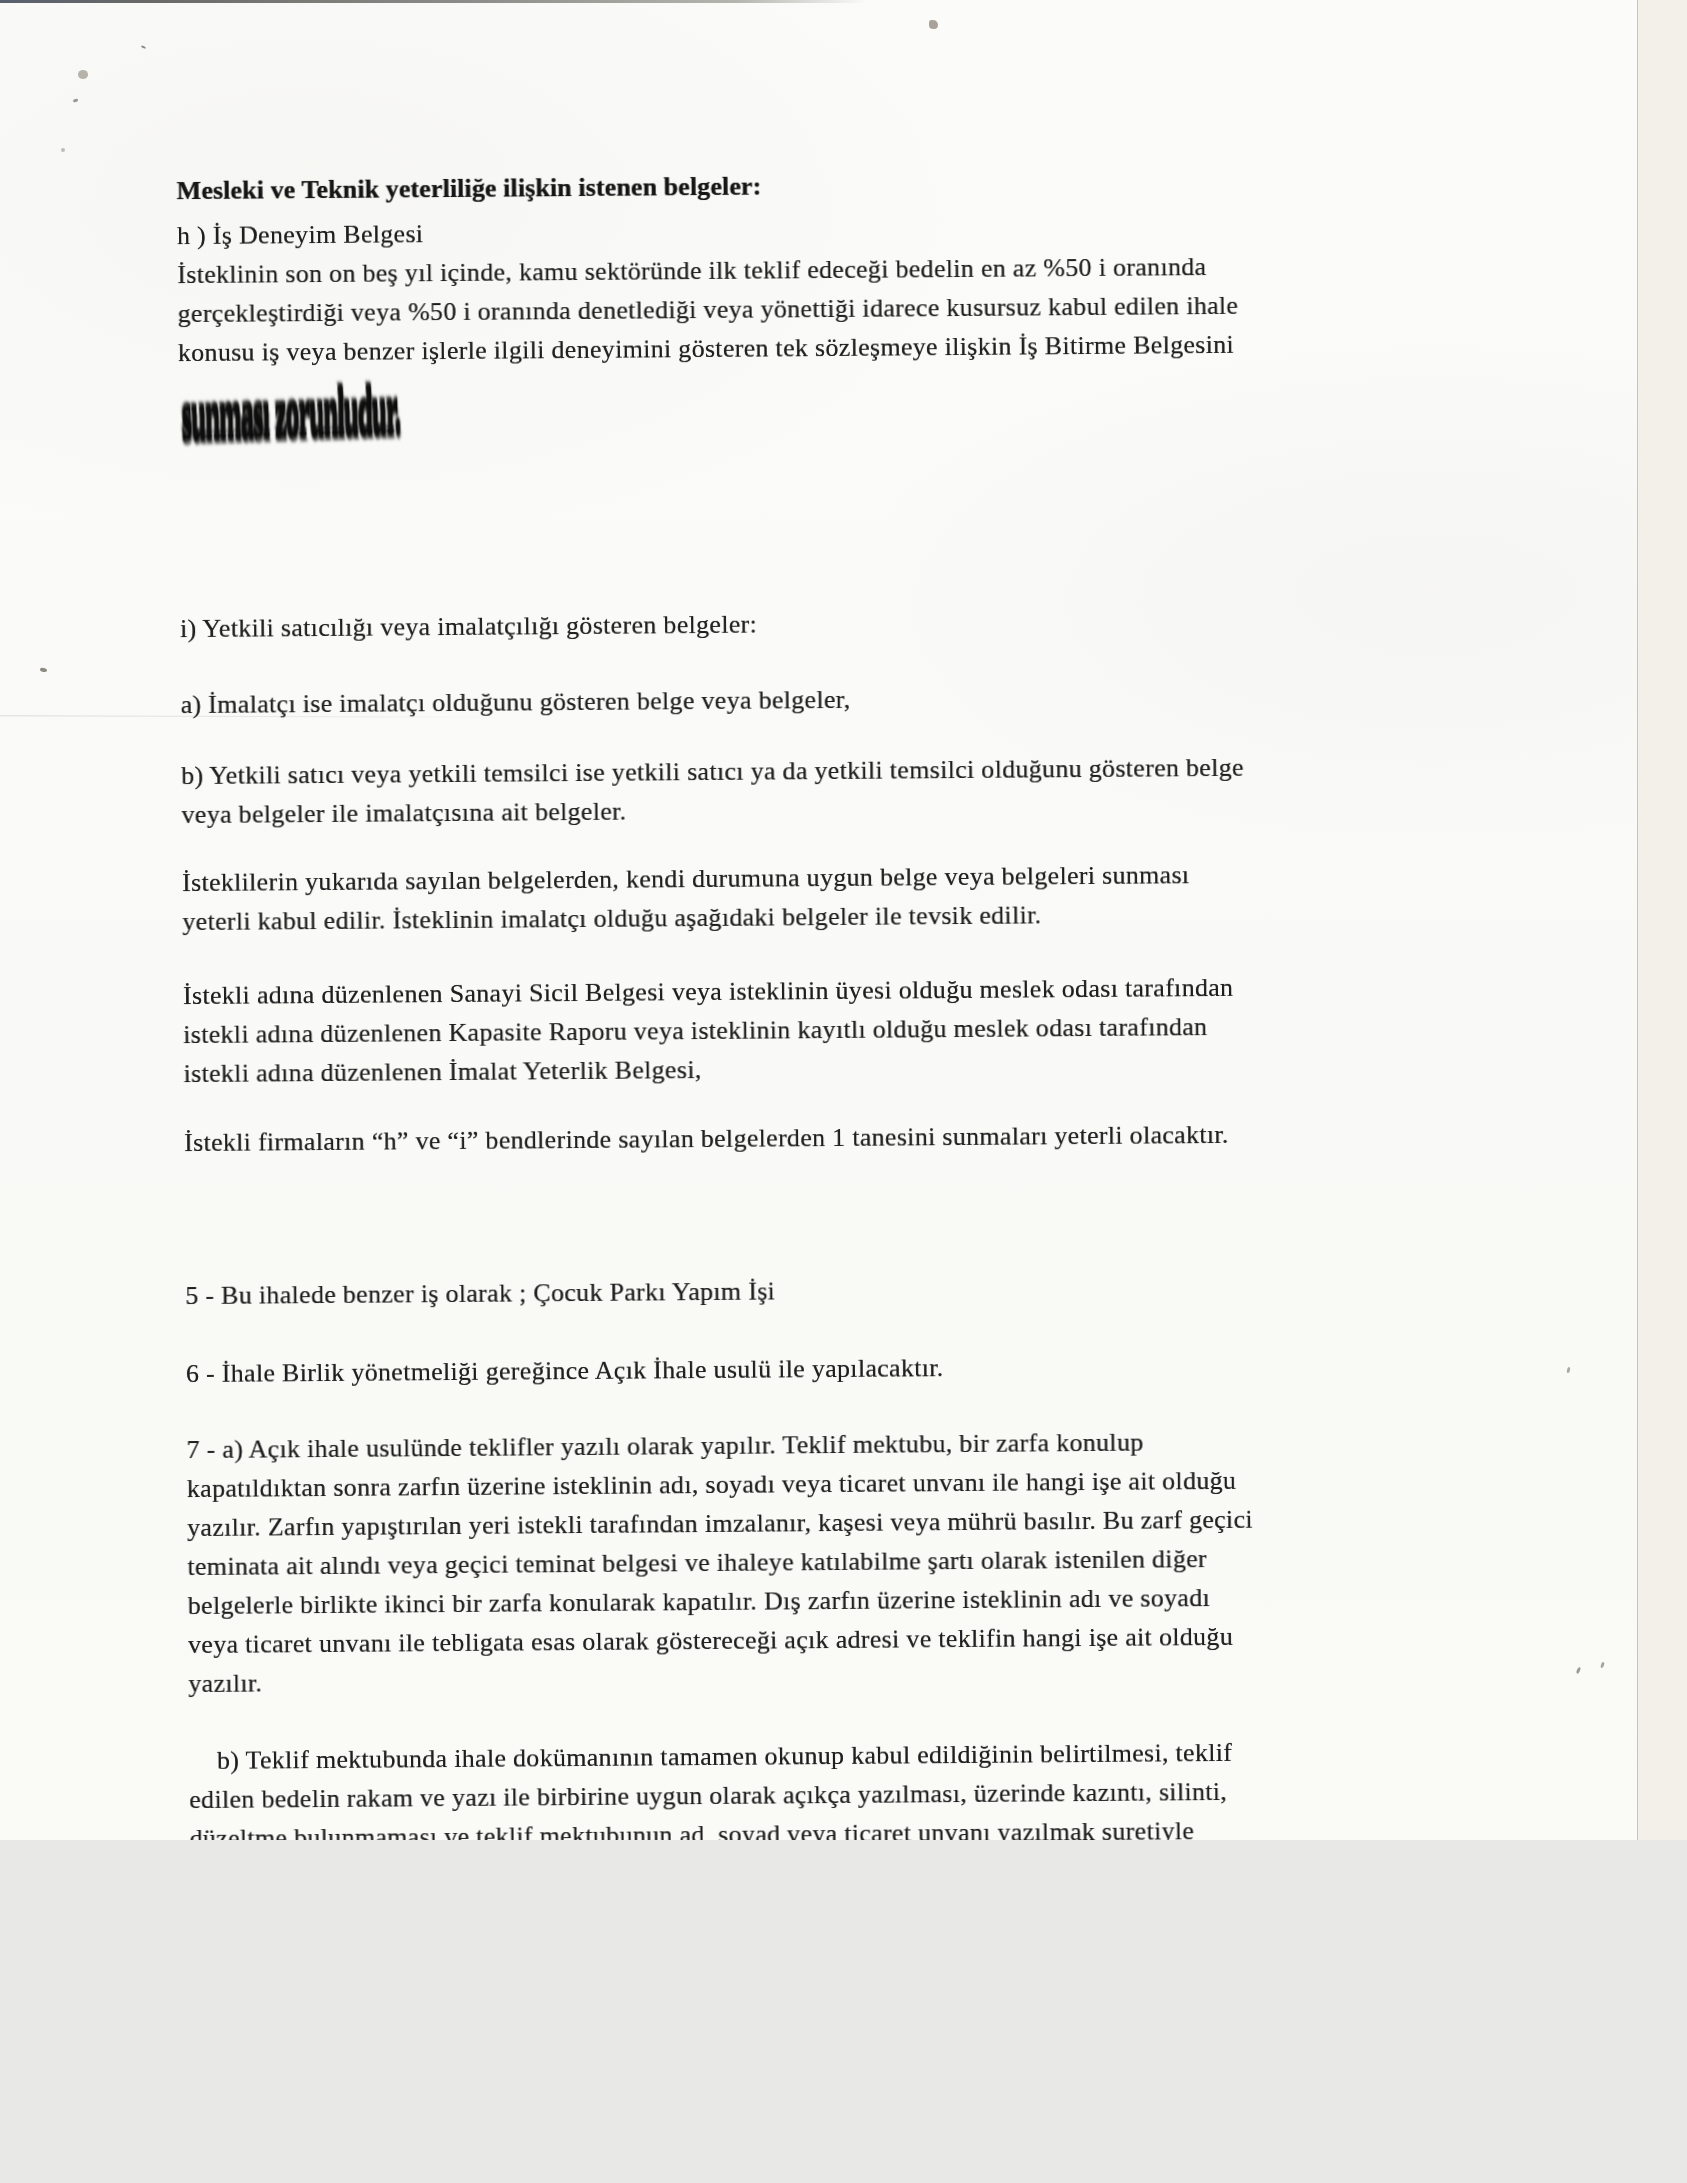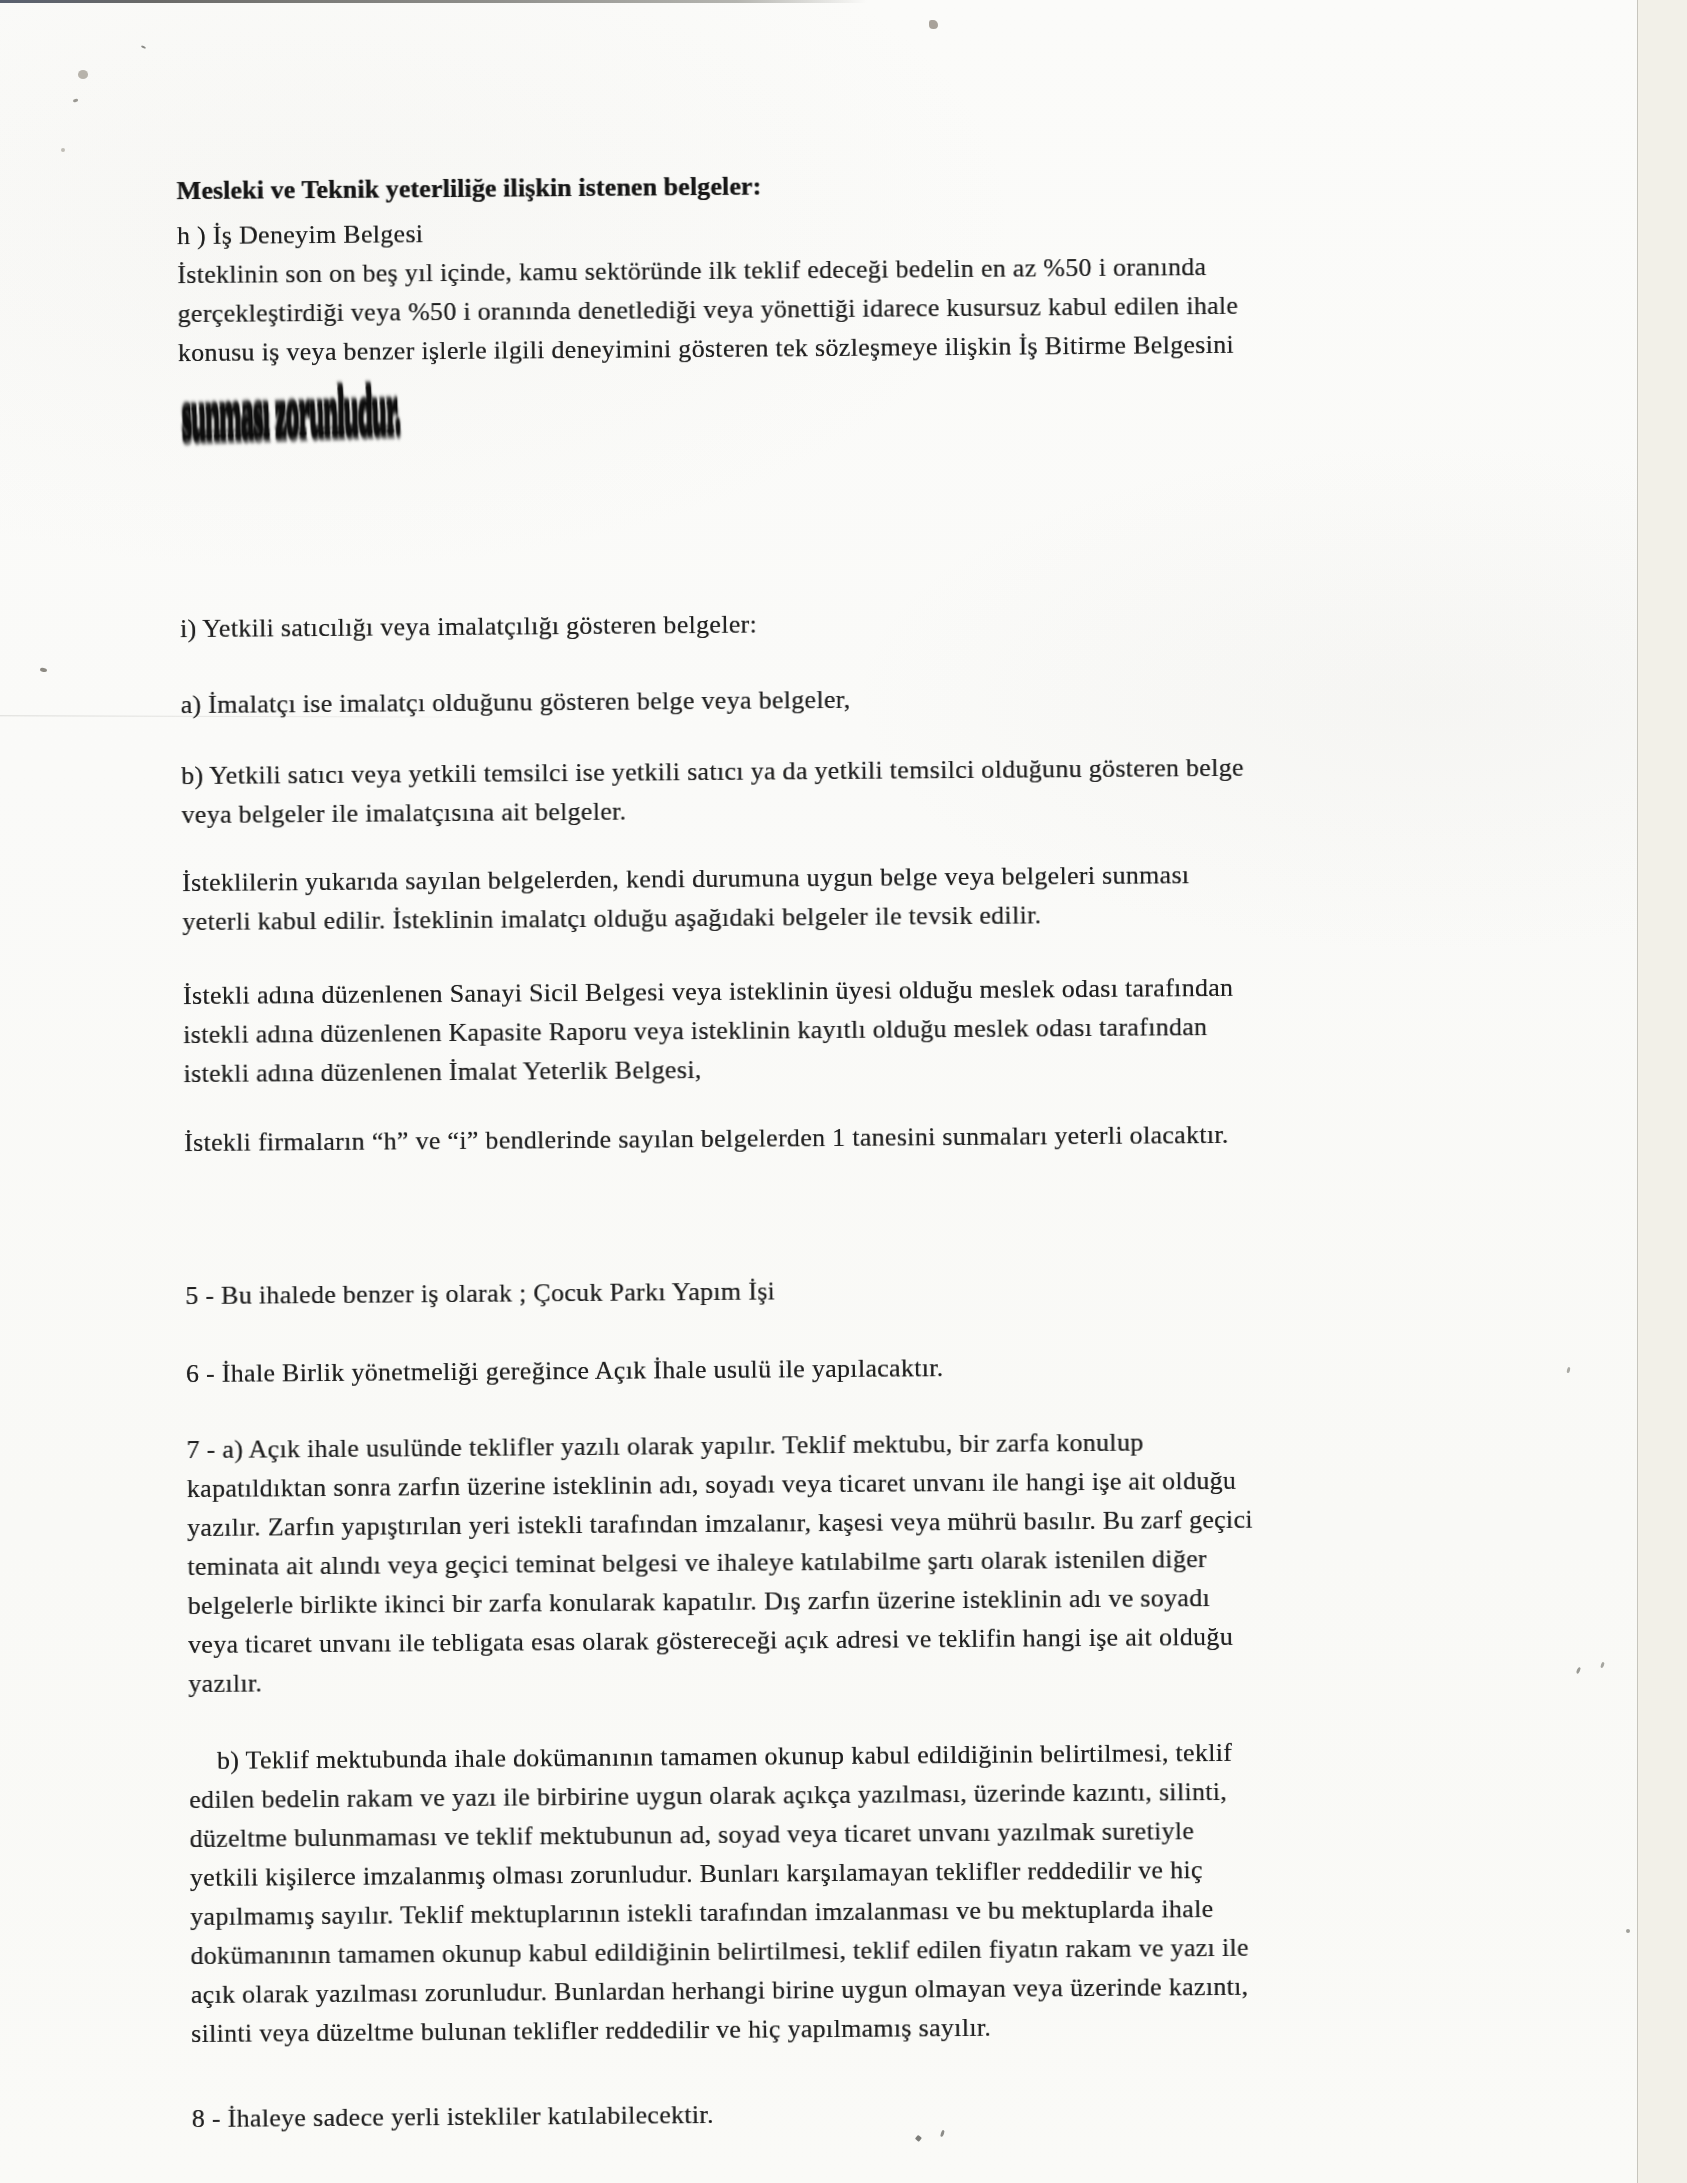--- a/index.html
+++ b/index.html
@@ -1,18 +1,18 @@
 <!DOCTYPE html>
 <html style="font-size:10.6px"><head>
 <meta charset="utf-8">
 <style>
   html,body{margin:0;padding:0;background:#e8e8e6;}
   .page{
     position:relative;
-    width:1687px;height:2183px;
+    width:1687px;height:1840px;
     background:
       radial-gradient(1191px 595px at 18% 10%, rgba(210,208,200,0.10), rgba(0,0,0,0) 60%),
       radial-gradient(1059px 463px at 85% 32%, rgba(205,203,196,0.10), rgba(0,0,0,0) 55%),
       linear-gradient(180deg,#fbfbf9 0%,#fafaf8 35%,#f9f9f6 70%,#fafaf7 100%);
     overflow:hidden;
     font-family:"Liberation Serif","DejaVu Serif",serif;
   }
   
   .top-edge-line{
     position:absolute;top:0;left:0;width:867px;height:2.6px;

